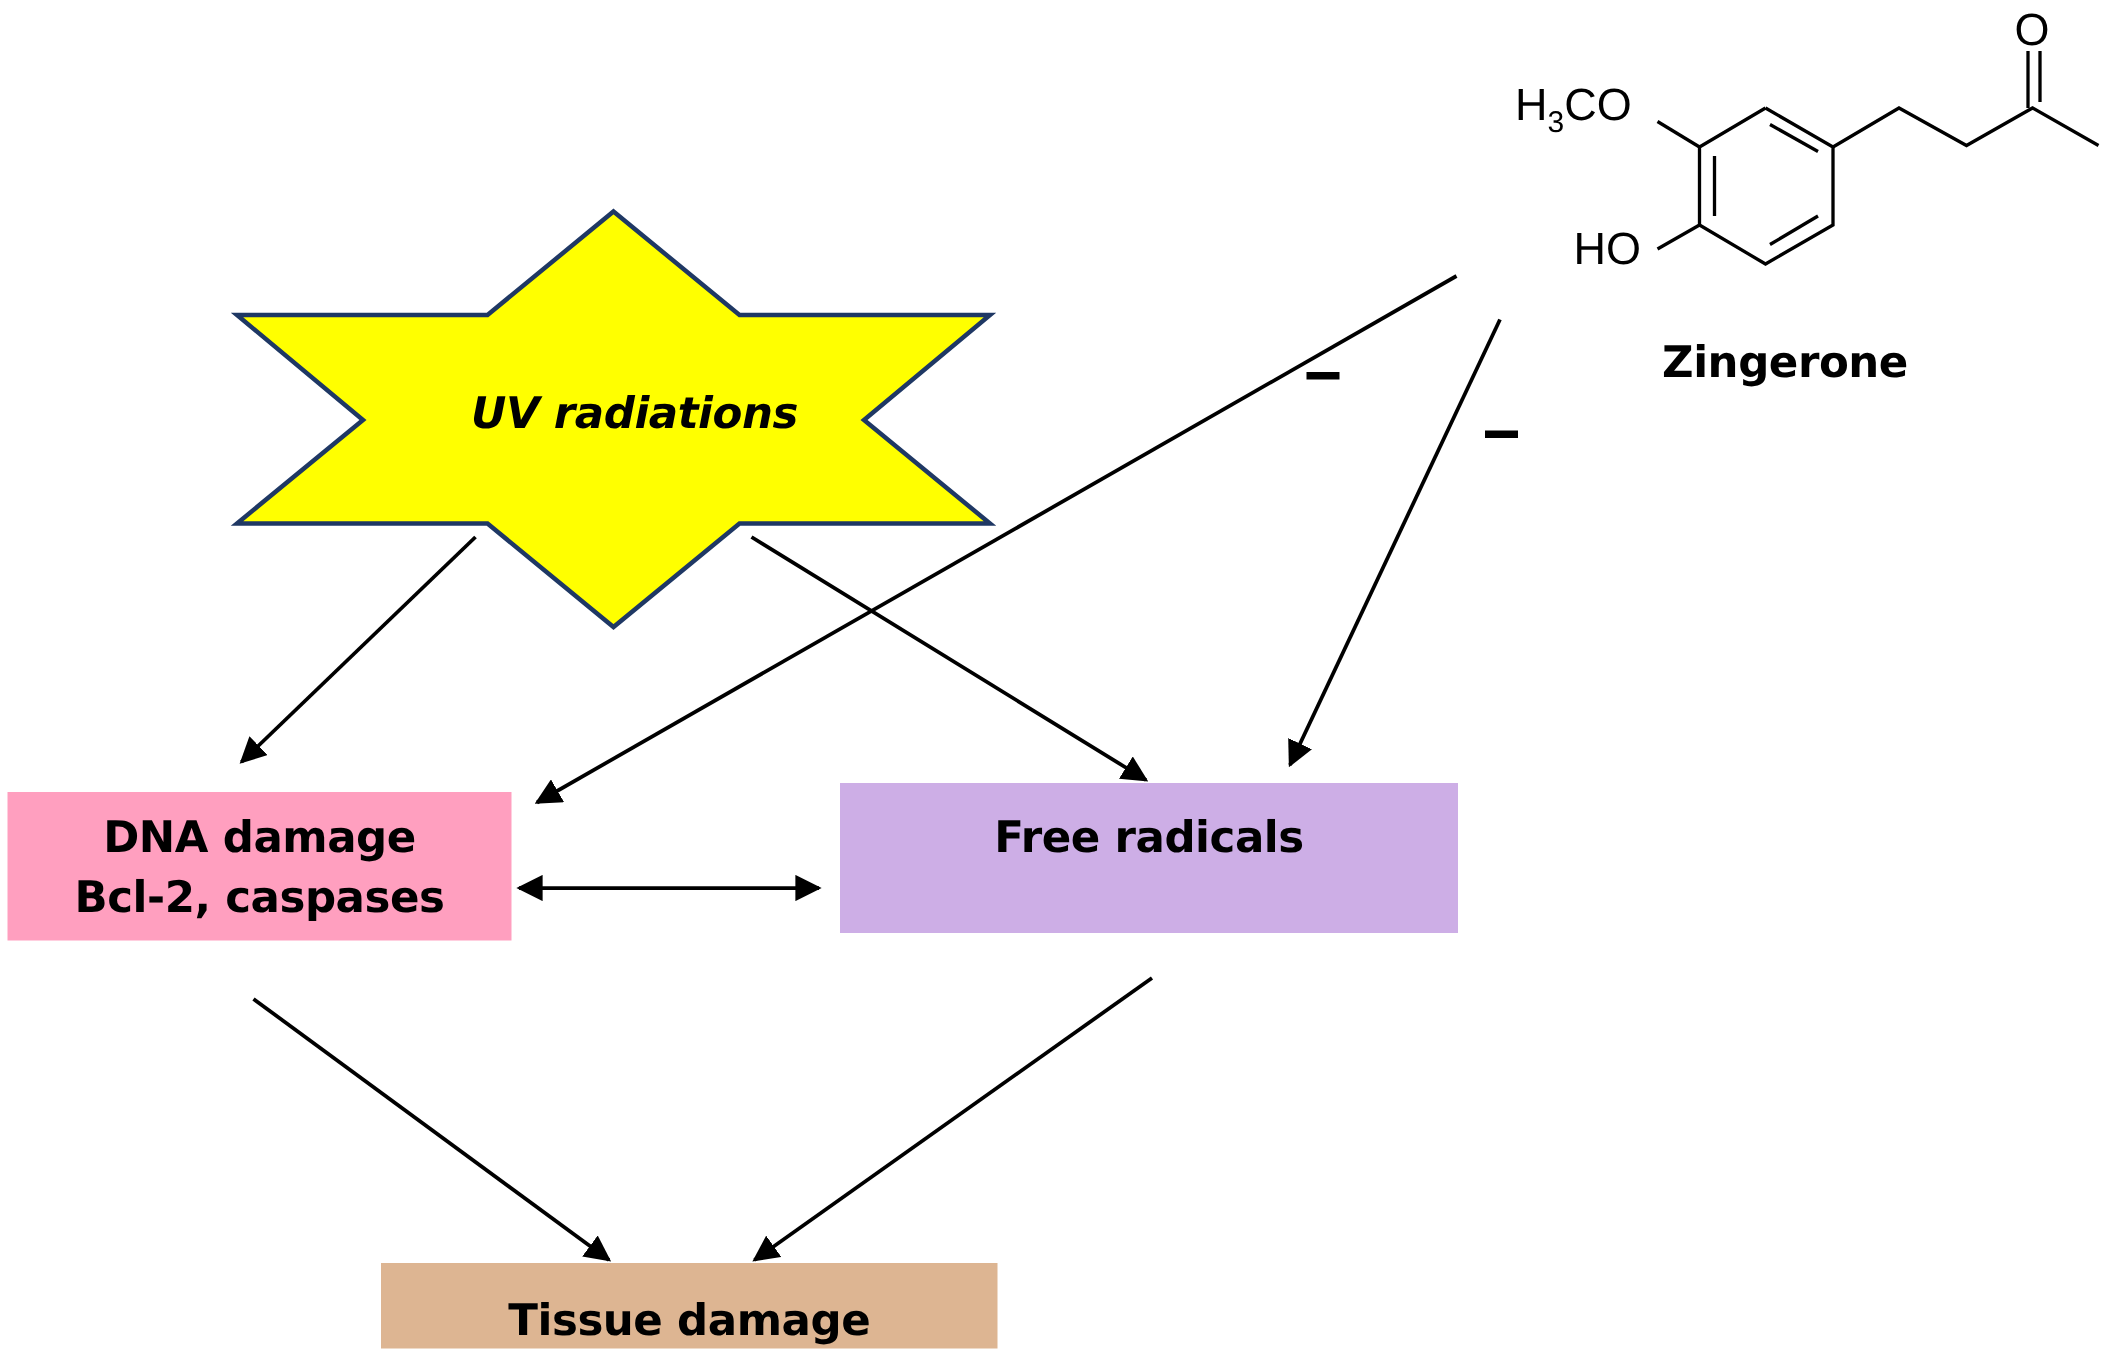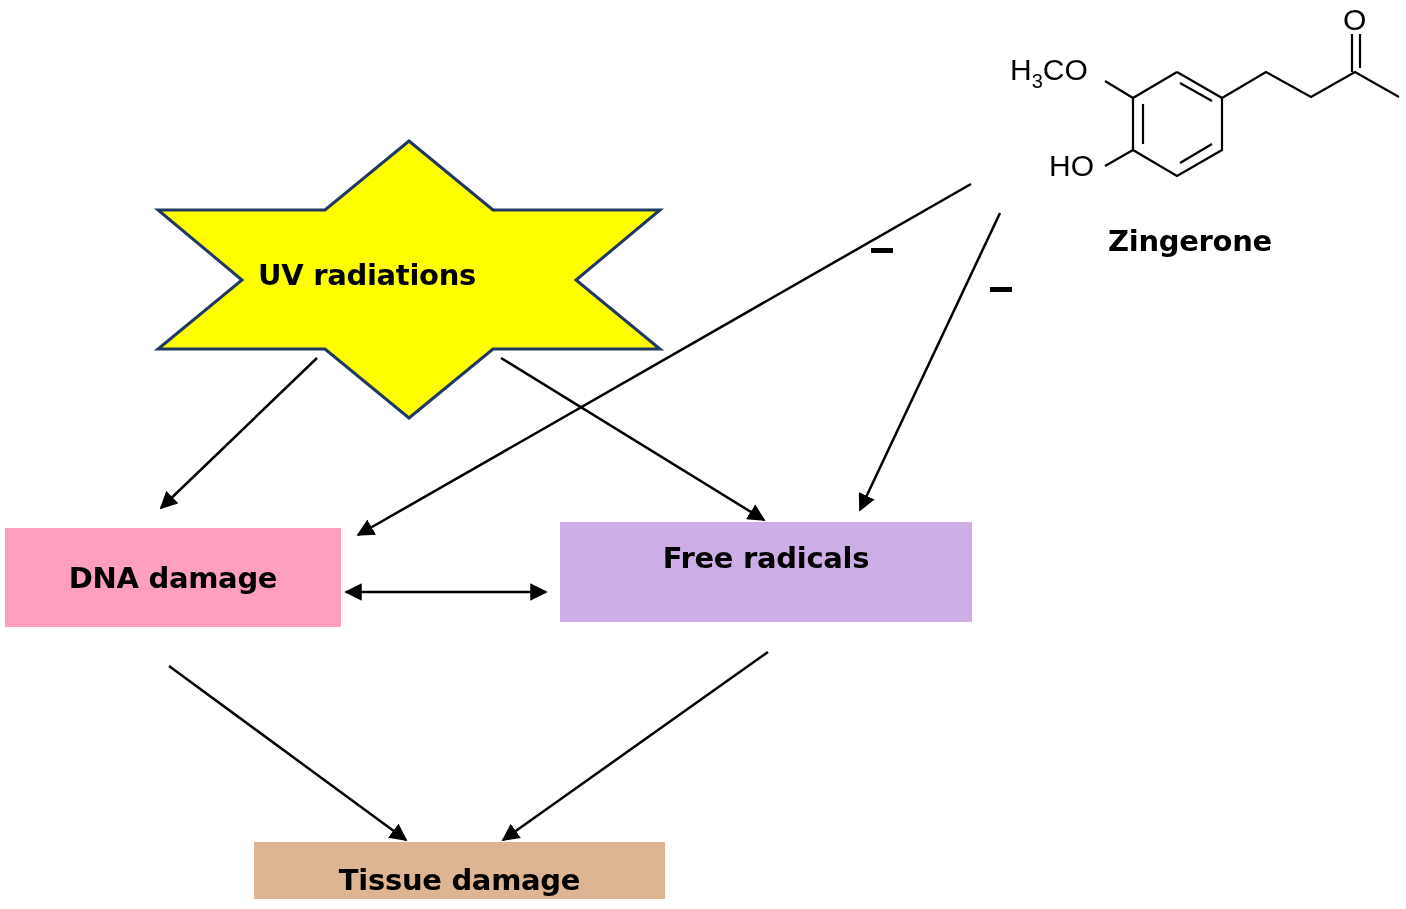--- a/index.html
+++ b/index.html
@@ -5,22 +5,22 @@
   html, body { margin: 0; padding: 0; background: #ffffff; }
   body { width: 1406px; height: 909px; position: relative; overflow: hidden;
          font-family: "DejaVu Sans", sans-serif; }
   #diagram { position: absolute; left: 0; top: 0; width: 1406px; height: 909px; }
   .box { position: absolute; display: flex; flex-direction: column; align-items: center;
          justify-content: center; font-weight: bold; color: #000; font-size: 29px;
          line-height: 40px; text-align: center; letter-spacing: -0.3px; border-radius: 21px; }
   .box-dna { left: 5px; top: 528px; width: 336px; height: 99px; }
   .box-fr { left: 560px; top: 522px; width: 412px; height: 72px; }
   .box-tissue { left: 254px; top: 842px; width: 411px; height: 75px; }
-  .star-label { position: absolute; left: 258px; top: 258px; width: 330px; text-align: left;
-                font-weight: bold; font-size: 29px; letter-spacing: -0.3px; }
+  .star-label { position: absolute; left: 258px; top: 258px; width: 330px; text-align: center;
+                font-weight: bold; font-size: 29px; letter-spacing: -0.3px; font-style: italic; }
   .zing-label { position: absolute; left: 1090px; top: 224px; width: 200px; text-align: center;
                 font-weight: bold; font-size: 29px; letter-spacing: -0.3px; }
   sub, sup { font-size: 60%; line-height: 0; }
   sub { vertical-align: -0.3em; }
   sup { vertical-align: 0.55em; }
   .mol-text { font-family: "Liberation Sans", sans-serif; font-size: 30px; fill: #000; }
   .mol-sub { font-family: "Liberation Sans", sans-serif; font-size: 20px; fill: #000; }
 </style>
 </head>
 <body>
@@ -70,20 +70,21 @@
     <tspan>H</tspan><tspan class="mol-sub" dy="8">3</tspan><tspan dy="-8">CO</tspan>
   </text>
   <text class="mol-text" x="1049" y="176">HO</text>
   <text class="mol-text" x="1343" y="30">O</text>
 </svg>
 
 <div class="star-label">UV radiations</div>
 
 <div class="box box-dna">
   <div>DNA damage</div>
+  <div>Bcl-2, caspases</div>
 </div>
 
 <div class="box box-fr">
   <div>Free radicals</div>
 </div>
 
 <div class="box box-tissue">
   <div>Tissue damage</div>
 </div>
 

